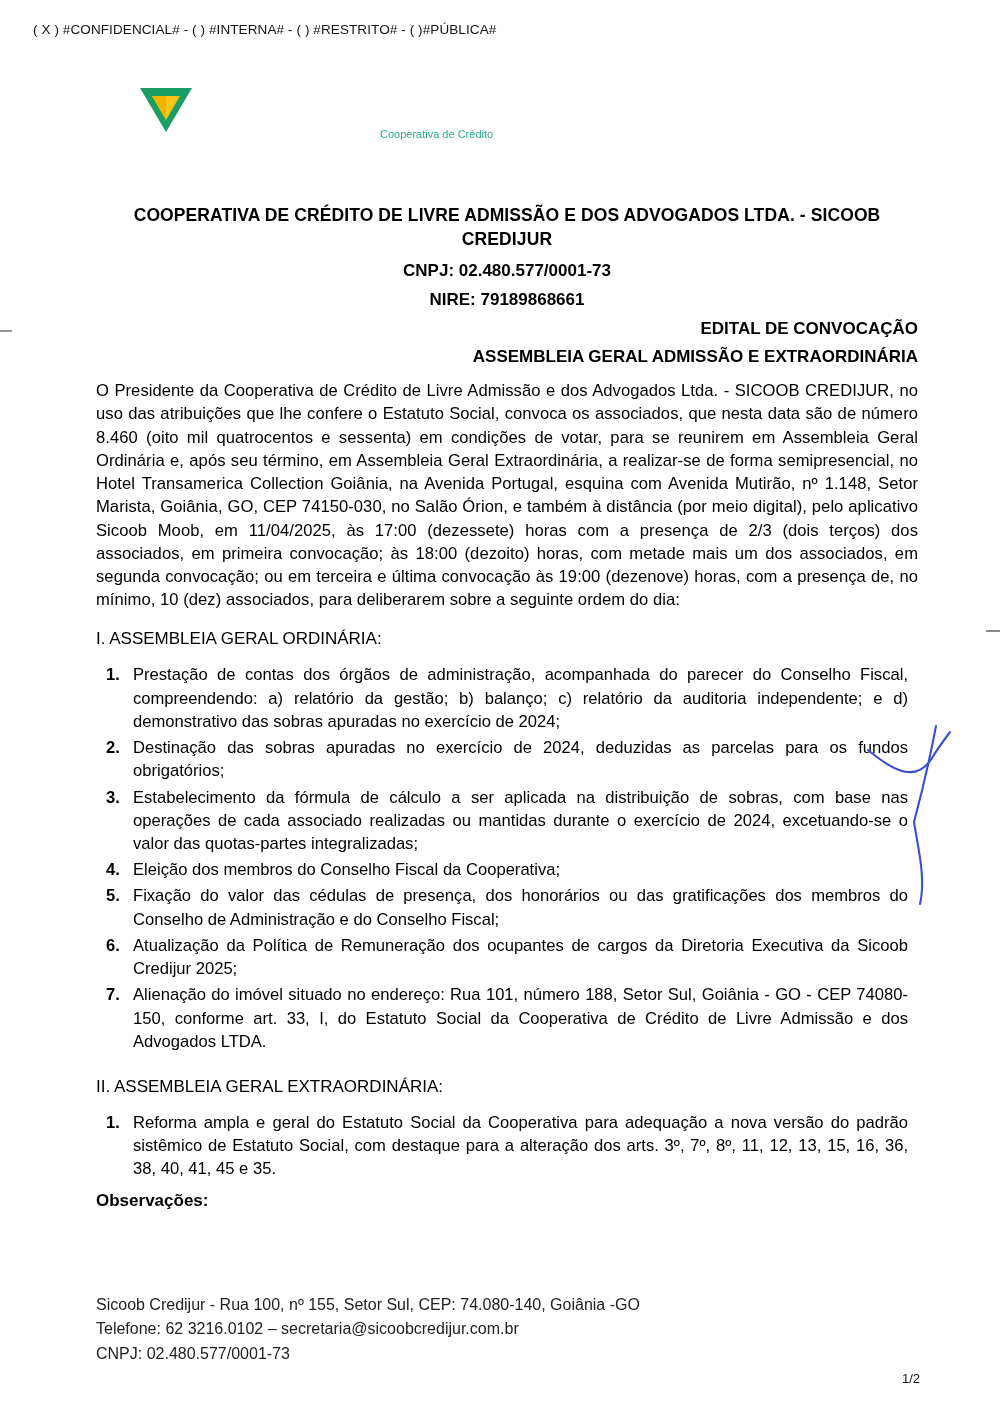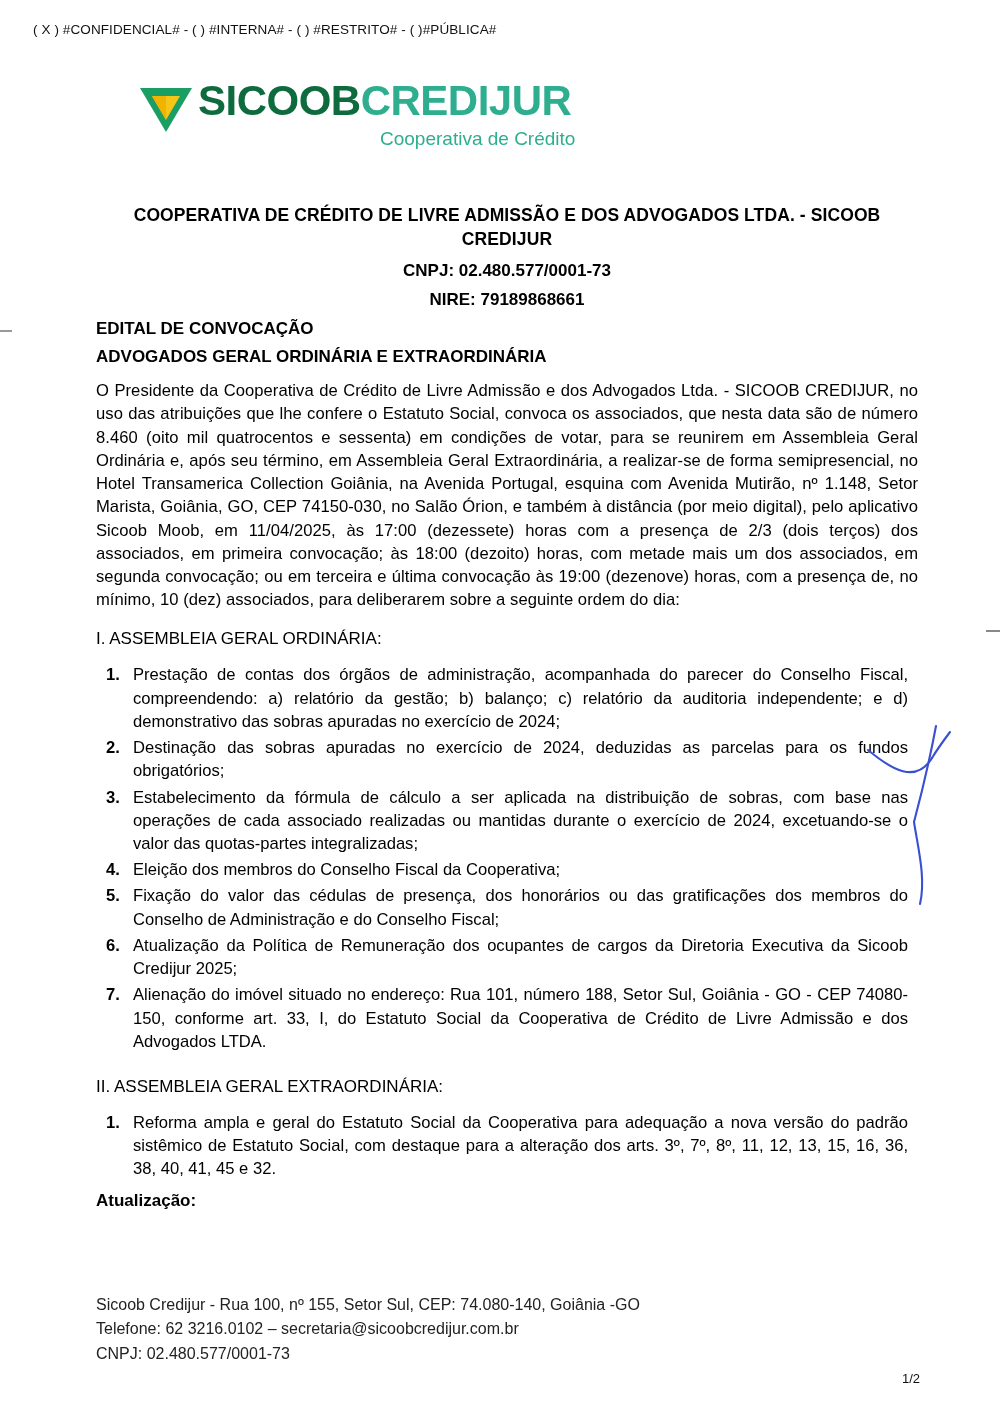--- a/index.html
+++ b/index.html
@@ -53,21 +53,21 @@
     letter-spacing: -0.5px;
     line-height: 1;
     white-space: nowrap;
   }
   .logo-sicoob { color: #0e6b3e; }
   .logo-credijur { color: #2fae8f; }
   .logo-sub {
     position: absolute;
     left: 240px;
     top: 50px;
-    font-size: 19px;
+    font-size: 11px;
     color: #2fae8f;
     white-space: nowrap;
   }
 
   
   .doc-body {
     position: absolute;
     top: 204px;
     left: 96px;
     width: 822px;
@@ -82,21 +82,21 @@
   }
   .sub-line {
     font-size: 17px;
     font-weight: bold;
     text-align: center;
     margin: 0 0 9px 0;
   }
   .heading-center {
     font-size: 17px;
     font-weight: bold;
-    text-align: left;
+    text-align: right;
     margin: 0 0 8px 0;
   }
   .heading-center.last { margin-bottom: 12px; }
 
   
   p.body {
     font-size: 16.6px;
     line-height: 1.40;
     text-align: justify;
     margin: 0 0 18px 0;
@@ -195,51 +195,50 @@
 
   <div class="edge-mark2"></div>
   <div class="edge-mark"></div>
 
   <div class="logo-wrap">
     <svg class="logo-mark" viewBox="0 0 52 46">
       <polygon points="0,2 52,2 26,46" fill="#1b9e63"></polygon>
       <polygon points="12,10 40,10 26,34" fill="#f5c518"></polygon>
       <polygon points="12,10 26,34 26,10" fill="#f0b400"></polygon>
     </svg>
-    <div class="logo-text"><span class="logo-sicoob">SICOOB</span><span class="logo-credijur">CREDIJUR</span></div>
     <div class="logo-sub">Cooperativa de Crédito</div>
   </div>
 
   <div class="doc-body">
 
     <h1 class="title">COOPERATIVA DE CRÉDITO DE LIVRE ADMISSÃO E DOS ADVOGADOS LTDA. - SICOOB CREDIJUR</h1>
     <div class="sub-line">CNPJ: 02.480.577/0001-73</div>
     <div class="sub-line">NIRE: 79189868661</div>
     <div class="heading-center">EDITAL DE CONVOCAÇÃO</div>
-    <div class="heading-center last">ADVOGADOS GERAL ORDINÁRIA E EXTRAORDINÁRIA</div>
+    <div class="heading-center last">ASSEMBLEIA GERAL ADMISSÃO E EXTRAORDINÁRIA</div>
 
     <p class="body"><span>O Presidente da Cooperativa de Crédito de Livre Admissão e dos Advogados Ltda. - SICOOB CREDIJUR, no uso das atribuições que lhe confere o Estatuto Social, convoca os associados, que nesta data são de número 8.460 (oito mil quatrocentos e sessenta) em condições de votar, para se reunirem em Assembleia Geral Ordinária e, após seu término, em Assembleia Geral Extraordinária, a realizar-se de forma </span><b>semipresencial</b><span>, no Hotel Transamerica Collection Goiânia, na Avenida Portugal, esquina com Avenida Mutirão, nº 1.148, Setor Marista, Goiânia, GO, CEP 74150-030, no Salão Órion, e também à distância (por meio digital), pelo aplicativo Sicoob Moob, em </span><b>11/04/2025,</b><span> às 17:00 (dezessete) horas com a presença de 2/3 (dois terços) dos associados, em primeira convocação; às </span><b>18:00</b><span> (dezoito) horas, com metade mais um dos associados, em segunda convocação; ou em terceira e última convocação às </span><b>19:00</b><span> (dezenove) horas, com a presença de, no mínimo, 10 (dez) associados, para deliberarem sobre a seguinte ordem do dia:</span></p>
 
     <div class="section-h">I. ASSEMBLEIA GERAL ORDINÁRIA:</div>
     <ol class="items">
       <li>Prestação de contas dos órgãos de administração, acompanhada do parecer do Conselho Fiscal, compreendendo: a) relatório da gestão; b) balanço; c) relatório da auditoria independente; e d) demonstrativo das sobras apuradas no exercício de 2024;</li>
       <li>Destinação das sobras apuradas no exercício de 2024, deduzidas as parcelas para os fundos obrigatórios;</li>
       <li>Estabelecimento da fórmula de cálculo a ser aplicada na distribuição de sobras, com base nas operações de cada associado realizadas ou mantidas durante o exercício de 2024, excetuando-se o valor das quotas-partes integralizadas;</li>
       <li>Eleição dos membros do Conselho Fiscal da Cooperativa;</li>
       <li>Fixação do valor das cédulas de presença, dos honorários ou das gratificações dos membros do Conselho de Administração e do Conselho Fiscal;</li>
       <li>Atualização da Política de Remuneração dos ocupantes de cargos da Diretoria Executiva da Sicoob Credijur 2025;</li>
       <li>Alienação do imóvel situado no endereço: Rua 101, número 188, Setor Sul, Goiânia - GO - CEP 74080-150, conforme art. 33, I, do Estatuto Social da Cooperativa de Crédito de Livre Admissão e dos Advogados LTDA.</li>
     </ol>
 
     <div class="section-h second">II. ASSEMBLEIA GERAL EXTRAORDINÁRIA:</div>
     <ol class="items">
-      <li>Reforma ampla e geral do Estatuto Social da Cooperativa para adequação a nova versão do padrão sistêmico de Estatuto Social, com destaque para a alteração dos arts. 3º, 7º, 8º, 11, 12, 13, 15, 16, 36, 38, 40, 41, 45 e 32.</li>
+      <li>Reforma ampla e geral do Estatuto Social da Cooperativa para adequação a nova versão do padrão sistêmico de Estatuto Social, com destaque para a alteração dos arts. 3º, 7º, 8º, 11, 12, 13, 15, 16, 36, 38, 40, 41, 45 e 35.</li>
     </ol>
 
-    <div class="obs">Atualização:</div>
+    <div class="obs">Observações:</div>
   </div>
 
   <svg class="scribble" viewBox="0 0 120 200">
     <g fill="none" stroke="#3a4fd1" stroke-width="2.1" stroke-linecap="round">
       <path d="M10 32 C 34 52, 58 66, 74 40"></path>
       <path d="M78 8 C 72 40, 64 74, 56 104"></path>
       <path d="M56 104 C 60 130, 68 160, 62 186"></path>
       <path d="M74 40 C 80 30, 86 22, 92 14"></path>
     </g>
   </svg>

